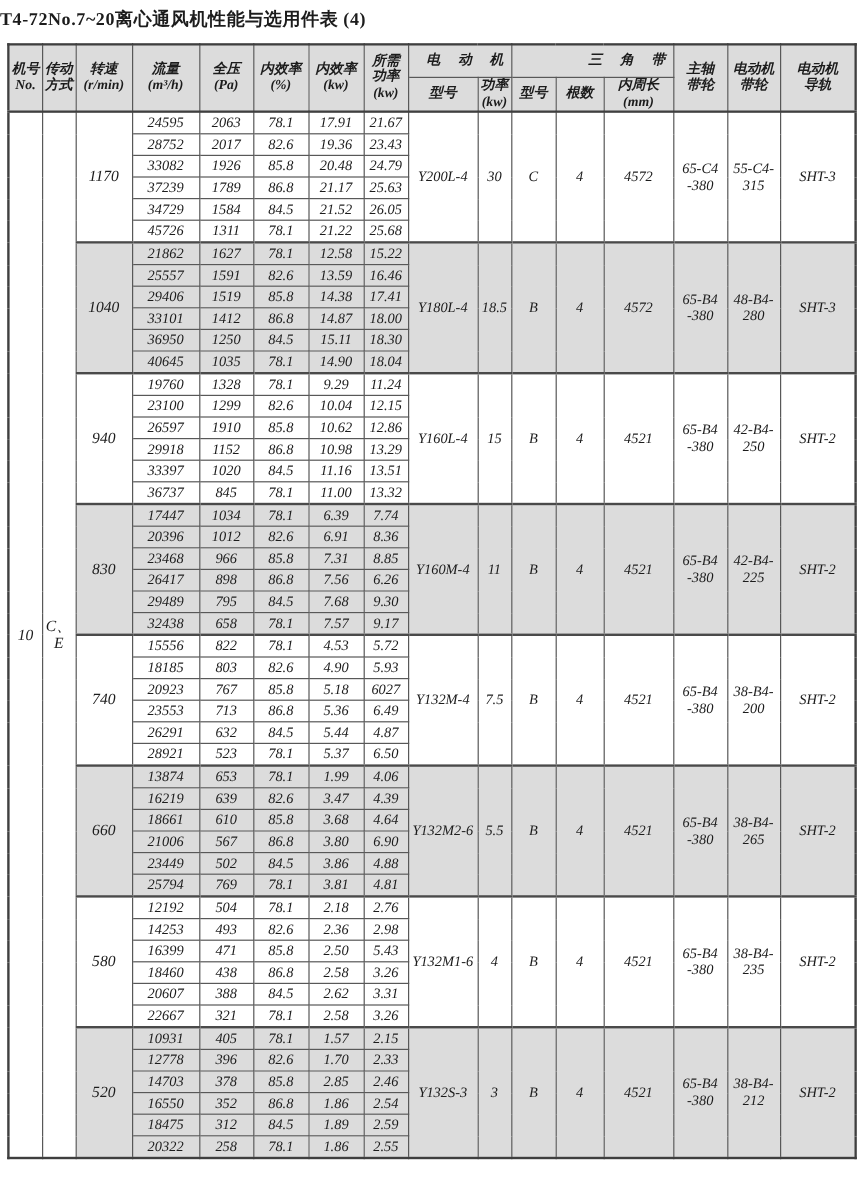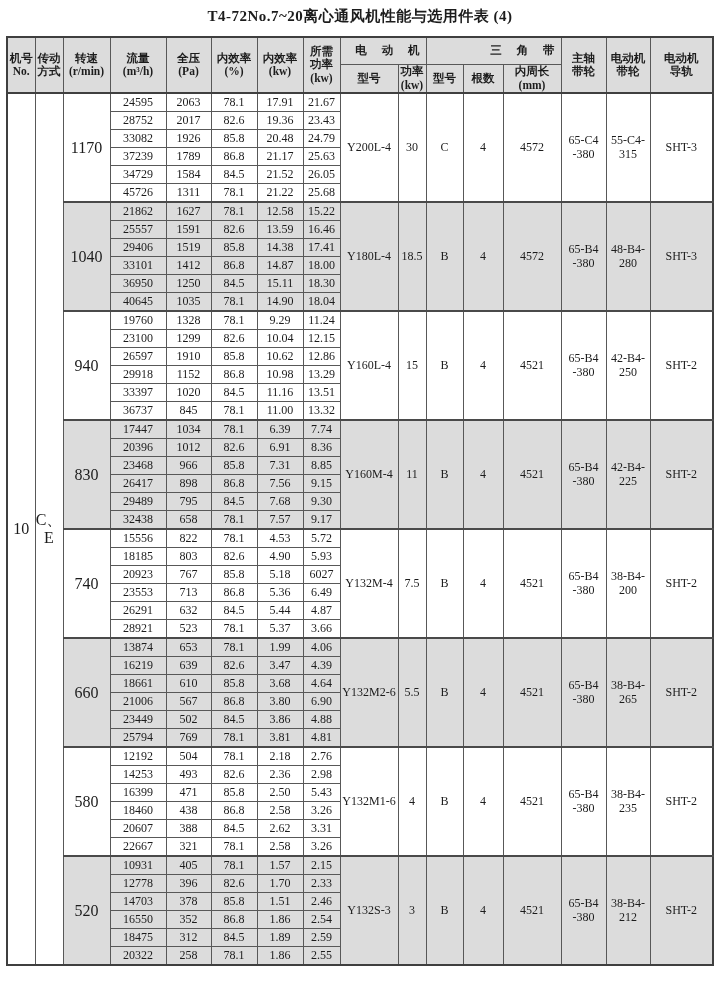--- a/index.html
+++ b/index.html
@@ -4,32 +4,32 @@
 <style>
   html, body {
     margin: 0; padding: 0;
     width: 720px; height: 1001px;
     background: #ffffff;
     font-family: "Liberation Serif", "DejaVu Serif", serif;
     color: #1c1c1c;
   }
   .page { width: 720px; height: 1001px; overflow: hidden; }
   .page-title {
-    text-align: center;
     font-weight: bold;
     font-size: 15px;
     padding-top: 7px;
     letter-spacing: 0.5px;
   }
   table.perf {
     border-collapse: collapse;
     table-layout: fixed;
     width: 706px;
     margin: 10px auto 0 auto;
     border: 2px solid #3f3f3f;
+    font-style: italic;
   }
   th, td {
     border: 1px solid #585858;
     text-align: center;
     vertical-align: middle;
     white-space: pre-line;
     padding: 0;
     overflow: hidden;
   }
   thead th {
@@ -42,21 +42,21 @@
   thead { border-bottom: 2px solid #3f3f3f; }
   th.group-head { letter-spacing: 6px; text-align: right; }
   tbody td {
     font-size: 12px;
     height: 17px;
     line-height: 1.12;
     background: #ffffff;
   }
   tbody tr.shaded td { background: #dcdcdc; }
   tbody tr.group-start td { border-top: 2px solid #4a4a4a; }
-  td.speed-cell, td.machine-no-cell, td.drive-mode-cell { font-size: 16px; margin-top: 40px; }
+  td.speed-cell, td.machine-no-cell, td.drive-mode-cell { font-size: 13px; margin-top: 40px; }
 </style>
 </head>
 <body>
 
 <div class="page">
   <div class="page-title">T4-72No.7~20离心通风机性能与选用件表 (4)</div>
 
   <table class="perf">
     <colgroup>
       <col style="width:28px">
@@ -306,21 +306,21 @@
           <td>966</td>
           <td>85.8</td>
           <td>7.31</td>
           <td>8.85</td>
         </tr>
         <tr class="shaded">
           <td>26417</td>
           <td>898</td>
           <td>86.8</td>
           <td>7.56</td>
-          <td>9.15</td>
+          <td>6.26</td>
         </tr>
         <tr class="shaded">
           <td>29489</td>
           <td>795</td>
           <td>84.5</td>
           <td>7.68</td>
           <td>9.30</td>
         </tr>
         <tr class="shaded">
           <td>32438</td>
@@ -373,21 +373,21 @@
           <td>632</td>
           <td>84.5</td>
           <td>5.44</td>
           <td>4.87</td>
         </tr>
         <tr>
           <td>28921</td>
           <td>523</td>
           <td>78.1</td>
           <td>5.37</td>
-          <td>3.66</td>
+          <td>6.50</td>
         </tr>
         <tr class="shaded group-start">
           <td rowspan="6" class="speed-cell">660</td>
           <td>13874</td>
           <td>653</td>
           <td>78.1</td>
           <td>1.99</td>
           <td>4.06</td>
           <td rowspan="6">Y132M2-6</td>
           <td rowspan="6">5.5</td>
@@ -510,21 +510,21 @@
           <td>12778</td>
           <td>396</td>
           <td>82.6</td>
           <td>1.70</td>
           <td>2.33</td>
         </tr>
         <tr class="shaded">
           <td>14703</td>
           <td>378</td>
           <td>85.8</td>
-          <td>1.51</td>
+          <td>2.85</td>
           <td>2.46</td>
         </tr>
         <tr class="shaded">
           <td>16550</td>
           <td>352</td>
           <td>86.8</td>
           <td>1.86</td>
           <td>2.54</td>
         </tr>
         <tr class="shaded">

